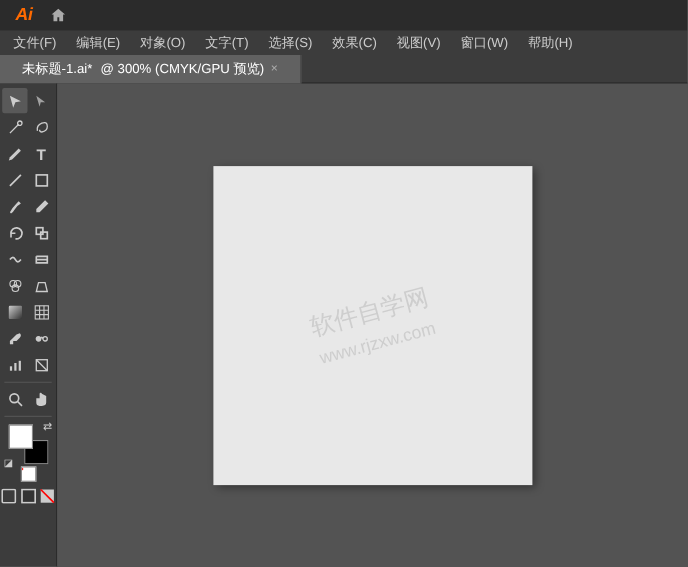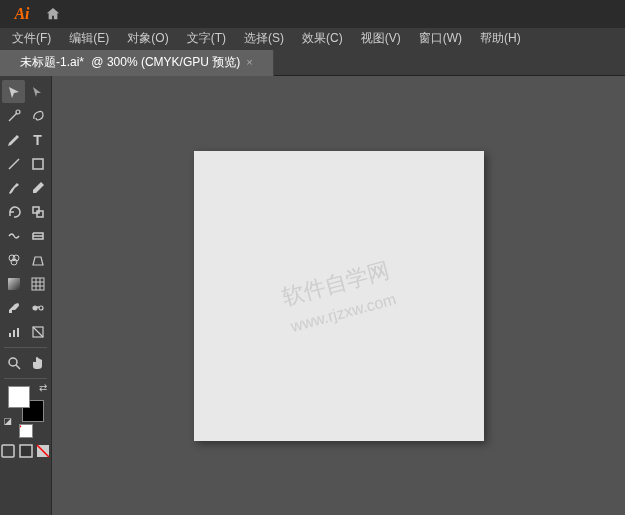--- a/index.html
+++ b/index.html
@@ -13,21 +13,20 @@
     }
 
     
     #titlebar {
       height: 28px;
       background: #2b2b2b;
       display: flex;
       align-items: center;
       padding: 0 8px;
       gap: 6px;
-      font-family: Liberation Serif, serif;
     }
     #app-logo {
       color: #ff6a00;
       font-weight: bold;
       font-size: 16px;
       font-style: italic;
       width: 28px;
       text-align: center;
     }
     #home-icon-btn {
@@ -38,20 +37,21 @@
       justify-content: center;
       cursor: pointer;
     }
     #home-icon-btn svg { width: 14px; height: 14px; fill: #aaa; }
 
     
     #menubar {
       height: 22px;
       background: #3c3c3c;
       display: flex;
+      align-items: center;
       padding: 0 4px;
       gap: 2px;
     }
     .menu-item {
       color: #ccc;
       padding: 2px 8px;
       cursor: pointer;
       font-size: 12px;
       white-space: nowrap;
     }

